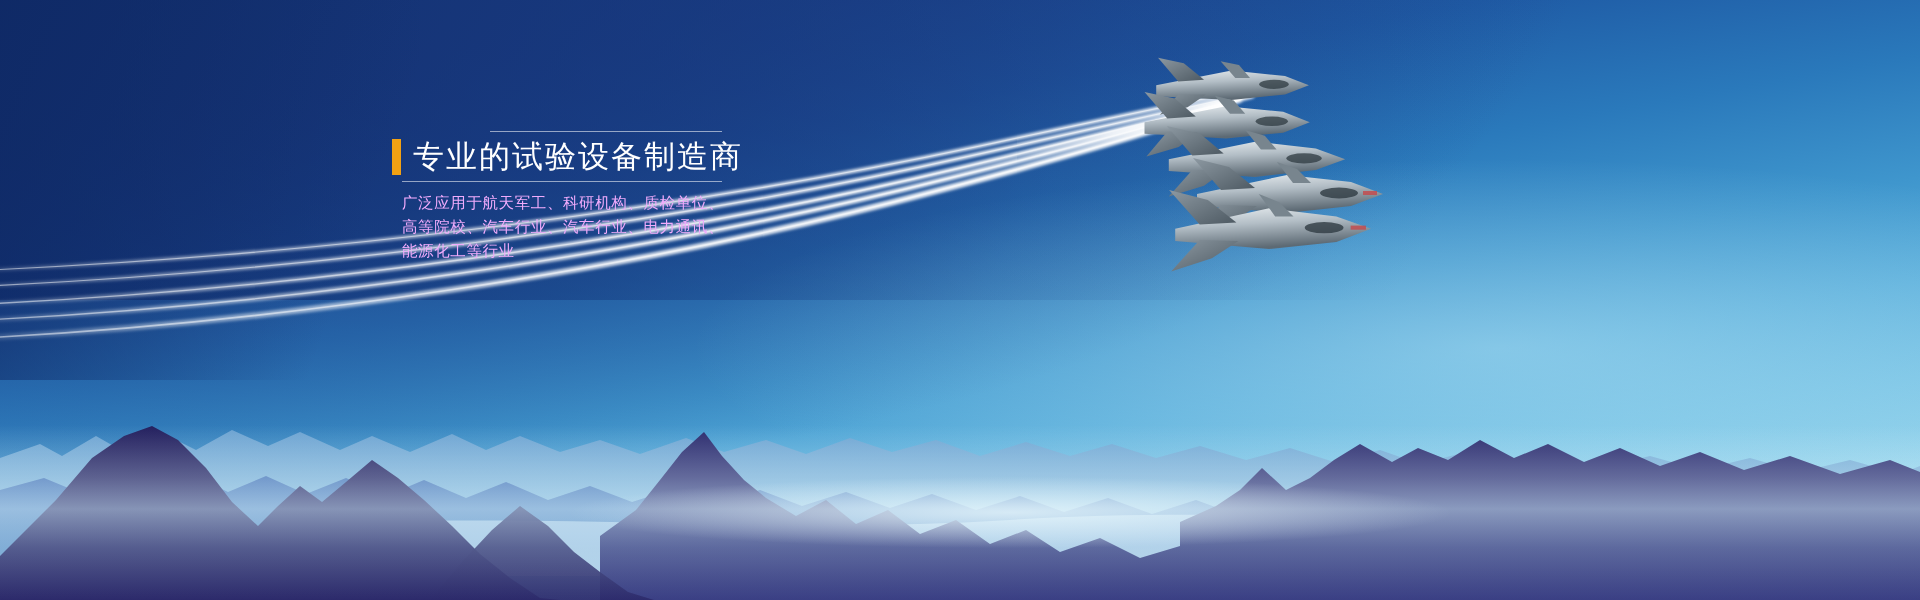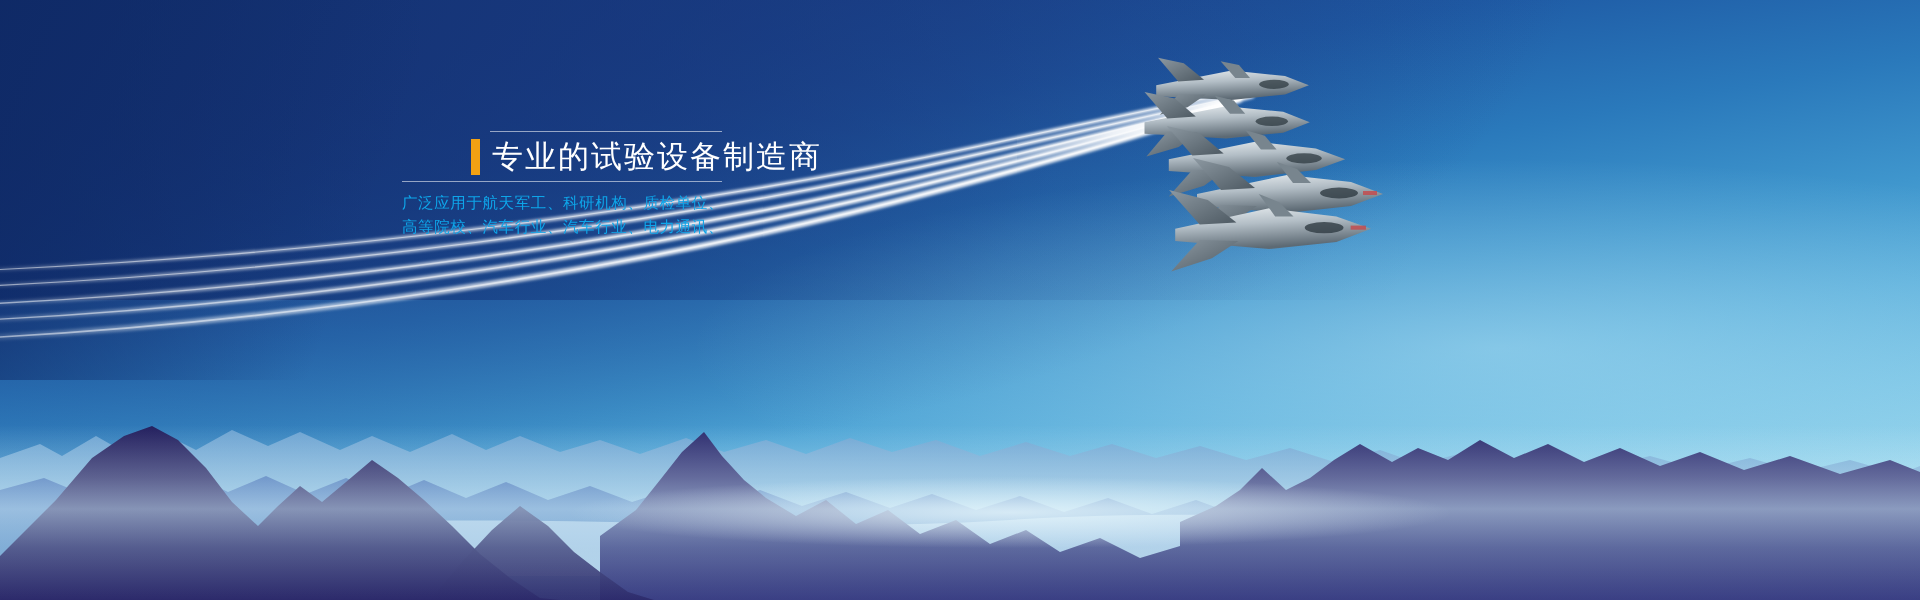--- a/index.html
+++ b/index.html
@@ -48,24 +48,24 @@
     pointer-events:none;}
   .mist2{position:absolute;left:420px;bottom:40px;width:1180px;height:95px;
     background:radial-gradient(closest-side, rgba(235,249,253,.75), rgba(235,249,253,0) 75%);
     pointer-events:none;}
 
   
   .copy{position:absolute;left:392px;top:131px;width:430px;}
   .rule{height:1px;background:rgba(255,255,255,.55);width:330px;}
   .rule.top{margin-left:98px;width:232px;}
   .rule.bottom{margin-left:10px;width:320px;margin-top:6px;}
-  .headline-row{display:flex;align-items:center;margin-top:7px;justify-content:flex-end;}
+  .headline-row{display:flex;align-items:center;margin-top:7px;}
   .accent-bar{width:9px;height:36px;background:#f2a113;flex:0 0 auto;margin-right:12px;}
   .headline{color:#ffffff;font-size:31px;line-height:36px;letter-spacing:2px;font-weight:400;white-space:nowrap;}
-  .sub{margin-top:9px;margin-left:10px;color:#0ea5e9;font-size:15.5px;line-height:24px;letter-spacing:.6px;}
+  .sub{margin-top:9px;margin-left:10px;color:#f0abfc;font-size:15.5px;line-height:24px;letter-spacing:.6px;}
   .sub div{white-space:nowrap;}
 </style>
 </head>
 <body>
 
 <div id="banner">
 
   <div class="sky"></div>
   <div class="sky-glow"></div>
   <div class="sky-topdark"></div>
@@ -203,16 +203,17 @@
   <div class="copy">
     <div class="rule top"></div>
     <div class="headline-row">
       <div class="accent-bar"></div>
       <div class="headline">专业的试验设备制造商</div>
     </div>
     <div class="rule bottom"></div>
     <div class="sub">
       <div>广泛应用于航天军工、科研机构、质检单位、</div>
       <div>高等院校、汽车行业、汽车行业、电力通讯、</div>
+      <div>能源化工等行业</div>
     </div>
   </div>
 
 </div>
 
 </body></html>

